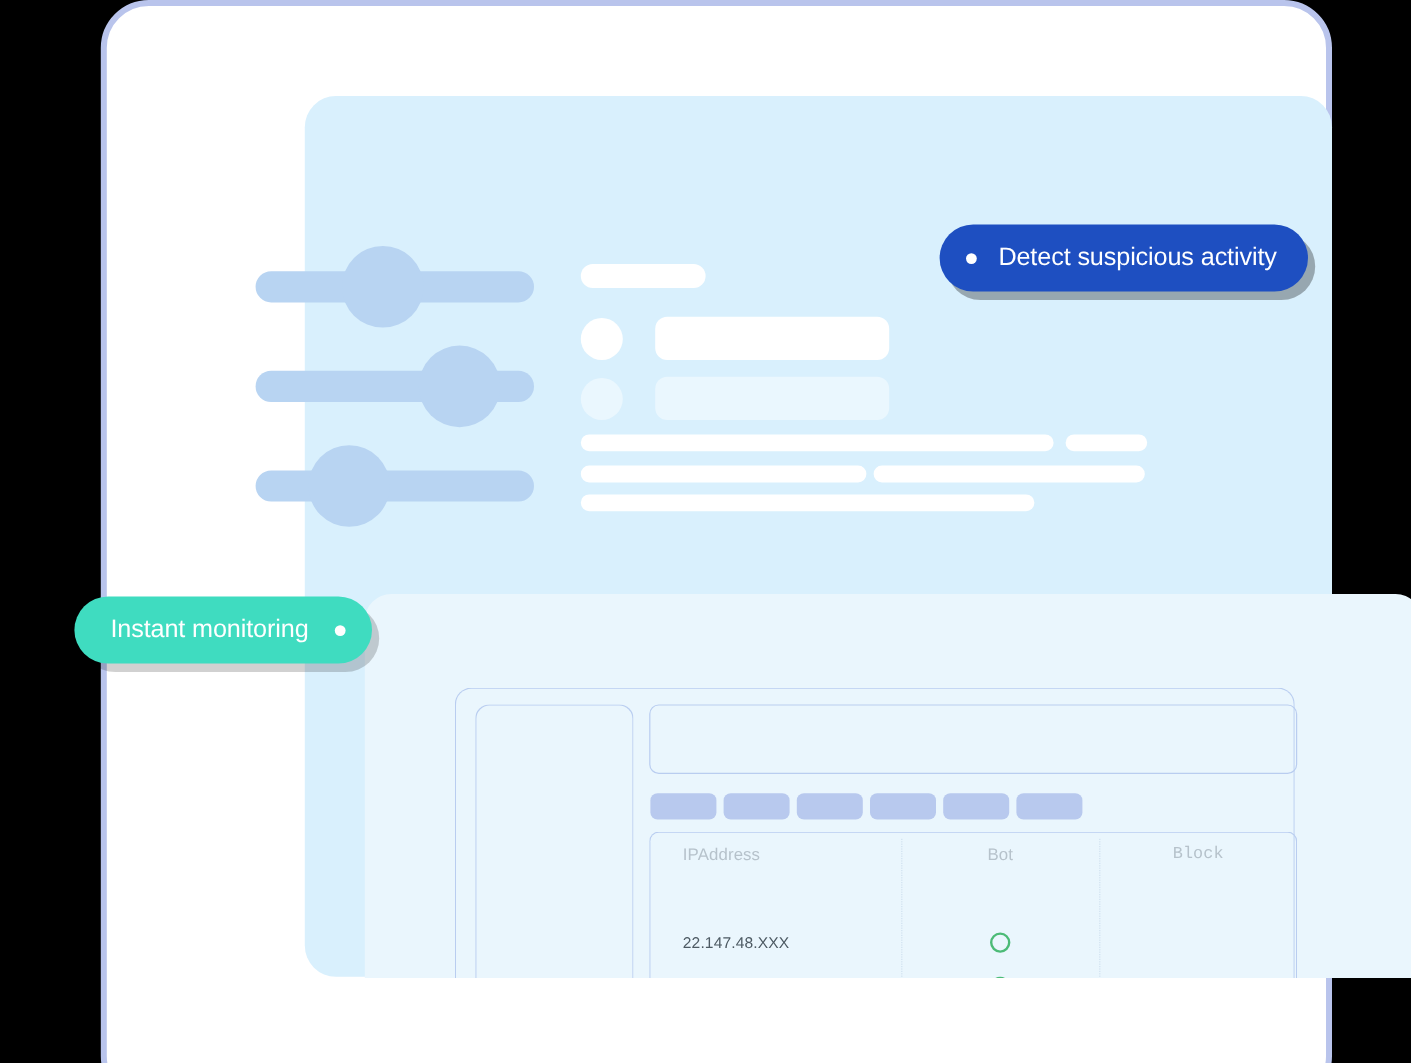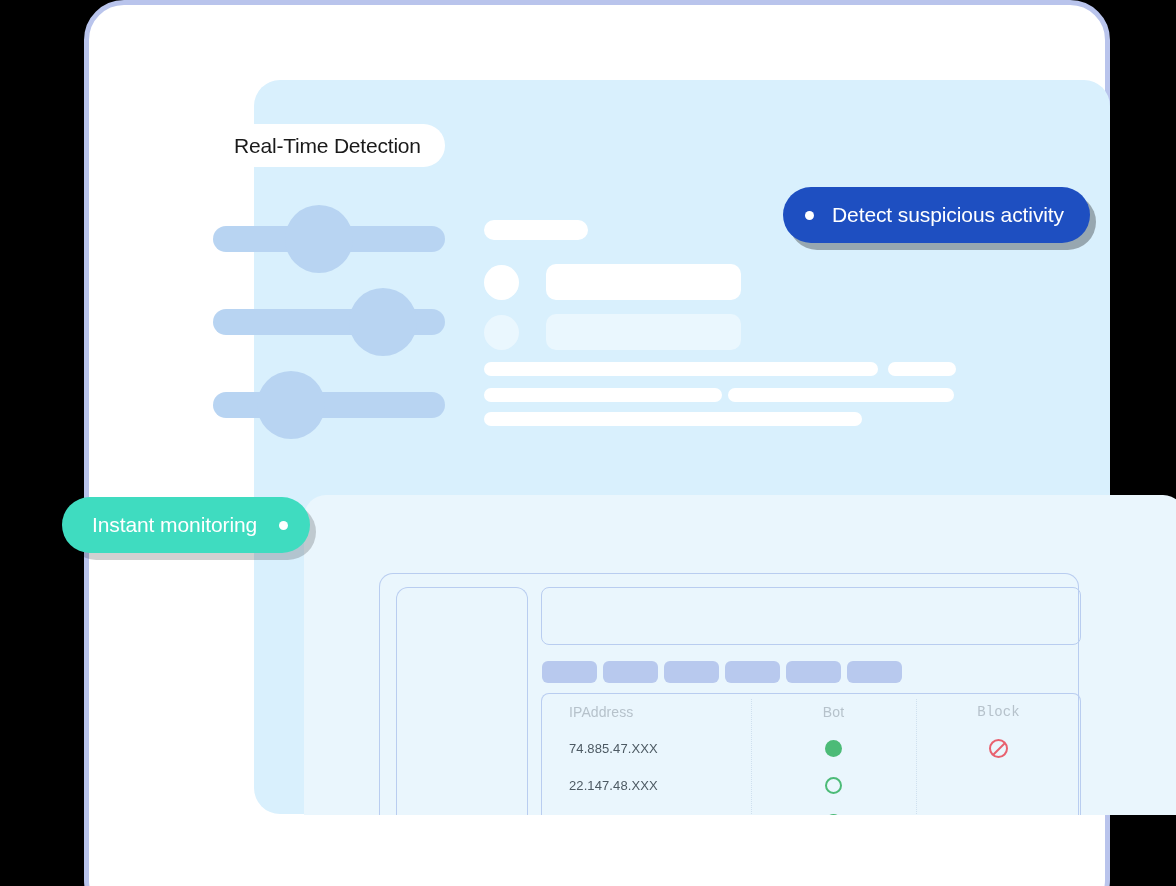--- a/index.html
+++ b/index.html
@@ -245,29 +245,20 @@
       <div class="tbl">
         <div class="tbl-col-sep" style="left:210px;"></div>
         <div class="tbl-col-sep" style="left:375px;"></div>
 
         <div class="tbl-head">
           <div class="cell-ip  th">IPAddress</div>
           <div class="cell-bot th">Bot</div>
           <div class="cell-blk th">Block</div>
         </div>
 
-        <div class="tbl-row" style="top:37px;">
-          <div class="cell-ip  td">74.885.47.XXX</div>
-          <div class="cell-bot">
-            <span class="dot-filled"></span>
-          </div>
-          <div class="cell-blk">
-            <span class="icon-block"></span>
-          </div>
-        </div>
 
         <div class="tbl-row" style="top:74px;align-items:center;">
           <div class="cell-ip  td">22.147.48.XXX</div>
           <div class="cell-bot">
             <span class="dot-hollow"></span>
           </div>
           <div class="cell-blk"></div>
         </div>
 
         <div class="tbl-row" style="top:111px;">
@@ -275,21 +266,20 @@
           <div class="cell-bot">
             <span class="dot-hollow"></span>
           </div>
           <div class="cell-blk"></div>
         </div>
       </div>
     </div>
 
   </div>
 
-  <div class="title-pill">Real-Time Detection</div>
 
   <div class="sliders">
     <div class="slider-row">
       <div class="slider-track"></div>
       <div class="slider-knob" style="left:72px;"></div>
     </div>
     <div class="slider-row">
       <div class="slider-track"></div>
       <div class="slider-knob" style="left:136px;"></div>
     </div>

